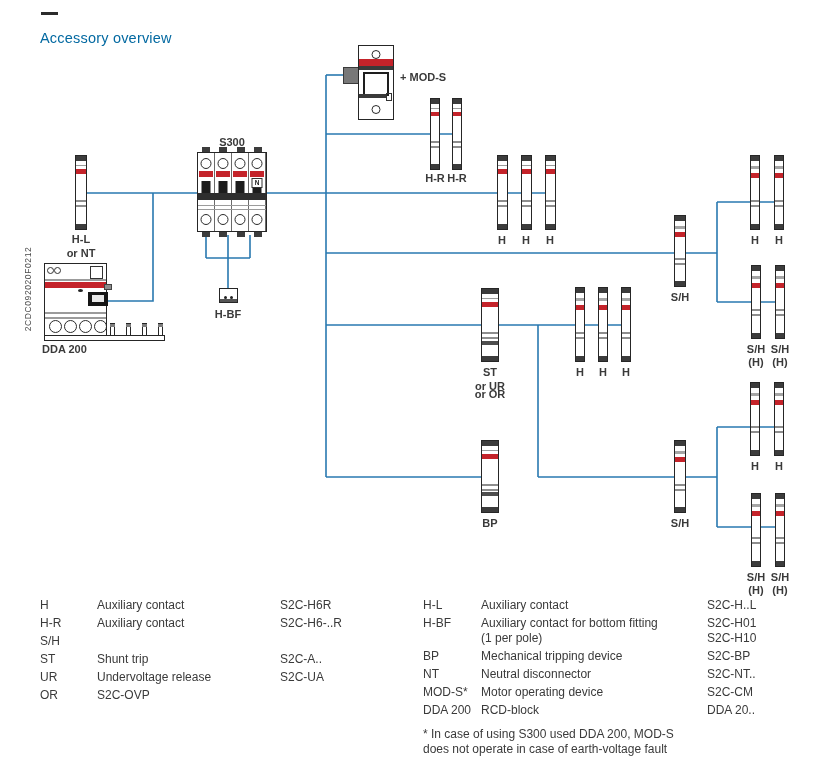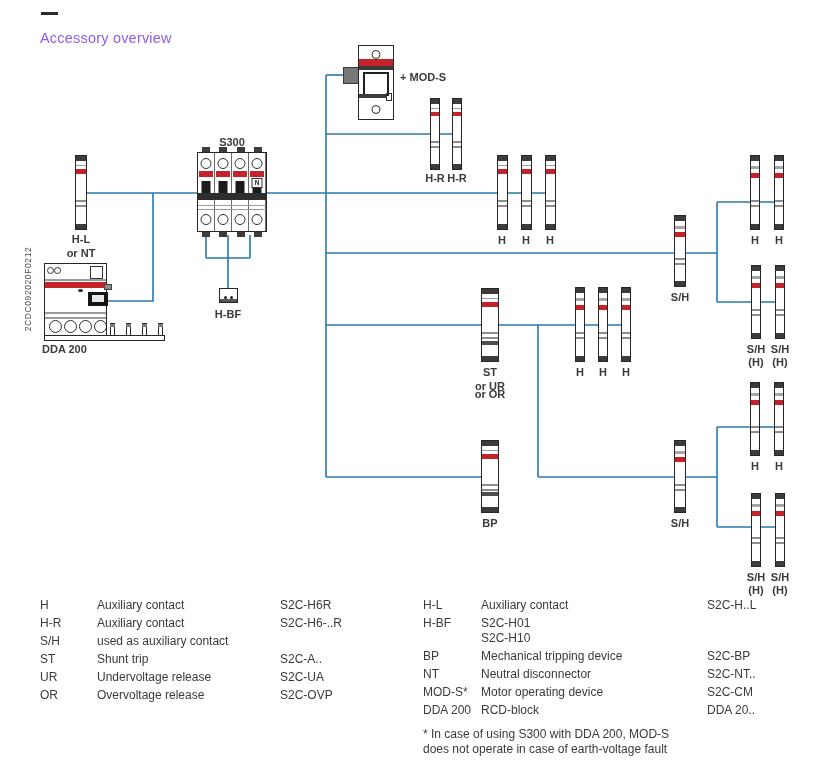--- a/index.html
+++ b/index.html
@@ -1,20 +1,20 @@
 <!DOCTYPE html>
 <html><head>
 <meta charset="utf-8">
 <style>
   html,body{margin:0;padding:0;background:#ffffff;}
   #stage{position:relative;width:816px;height:772px;background:#fff;overflow:hidden;
          font-family:"Liberation Sans",sans-serif;color:#3a3a3a;}
   
   .tdash{position:absolute;left:41px;top:12px;width:17px;height:3px;background:#2b2b2b;}
-  .ttl{position:absolute;left:40px;top:30px;font-size:14.5px;color:#8b5cf6;letter-spacing:.2px;}
+  .ttl{position:absolute;left:40px;top:30px;font-size:14.5px;color:#0369a1;letter-spacing:.2px;}
   
   #wires{position:absolute;left:0;top:0;z-index:1;}
   
   .vcode{position:absolute;left:-18px;top:284px;width:92px;text-align:center;font-size:8.5px;
          color:#4a4a4a;letter-spacing:.6px;transform:rotate(-90deg);transform-origin:center;}
   
   .mod{position:absolute;background:#fff;border:1px solid #262626;box-sizing:border-box;z-index:3;}
   .mod i{position:absolute;left:0;right:0;display:block;}
   .mod .ct{top:0;height:5px;background:#3c3c3c;}
   .mod .cb{bottom:0;height:5px;background:#3c3c3c;}
@@ -428,63 +428,62 @@
       <div>H-R</div>
       <div>
           <div>Auxiliary contact</div>
           <div></div>
         </div>
       <div>S2C-H6-..R</div>
     </div>
     <div class="lrow">
       <div>S/H</div>
       <div>
-          <div>used as auxiliary contact</div>
         </div>
     </div>
     <div class="lrow">
       <div>ST</div>
       <div>
           <div>Shunt trip</div>
           <div></div>
         </div>
       <div>S2C-A..</div>
     </div>
     <div class="lrow">
       <div>UR</div>
       <div>
           <div>Undervoltage release</div>
           <div></div>
         </div>
       <div>S2C-UA</div>
     </div>
     <div class="lrow">
       <div>OR</div>
-      <div>
-          <div>Overvoltage release</div>
-          <div></div>
-        </div>
       <div>S2C-OVP</div>
     </div>
   </div>
 
   <div class="legend leg-r">
     <div class="lrow">
       <div>H-L</div>
       <div>
           <div>Auxiliary contact</div>
           <div></div>
         </div>
       <div>
           <div>S2C-H..L</div>
           <div></div>
         </div>
     </div>
     <div class="lrow">
       <div>H-BF</div>
+      <div>
+          <div>Auxiliary contact for bottom fitting</div>
+          <div>(1 per pole)</div>
+        </div>
       <div>
           <div>S2C-H01</div>
           <div>S2C-H10</div>
         </div>
     </div>
     <div class="lrow">
       <div>BP</div>
       <div>
           <div>Mechanical tripping device</div>
           <div></div>
@@ -521,18 +520,18 @@
       <div>
           <div>RCD-block</div>
           <div></div>
         </div>
       <div>
           <div>DDA 20..</div>
           <div></div>
         </div>
     </div>
     <div class="foot">
-      <div>* In case of using S300 with DDA 200, MOD-S</div>
+      <div>* In case of using S300 used DDA 200, MOD-S</div>
       <div>does not operate in case of earth-voltage fault</div>
     </div>
   </div>
 
 </div>
 
 </body></html>

